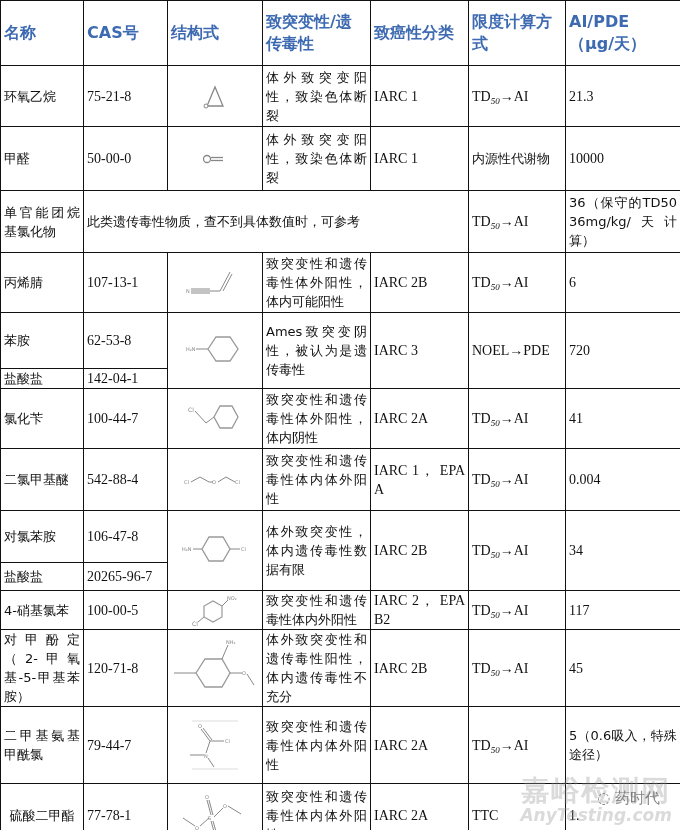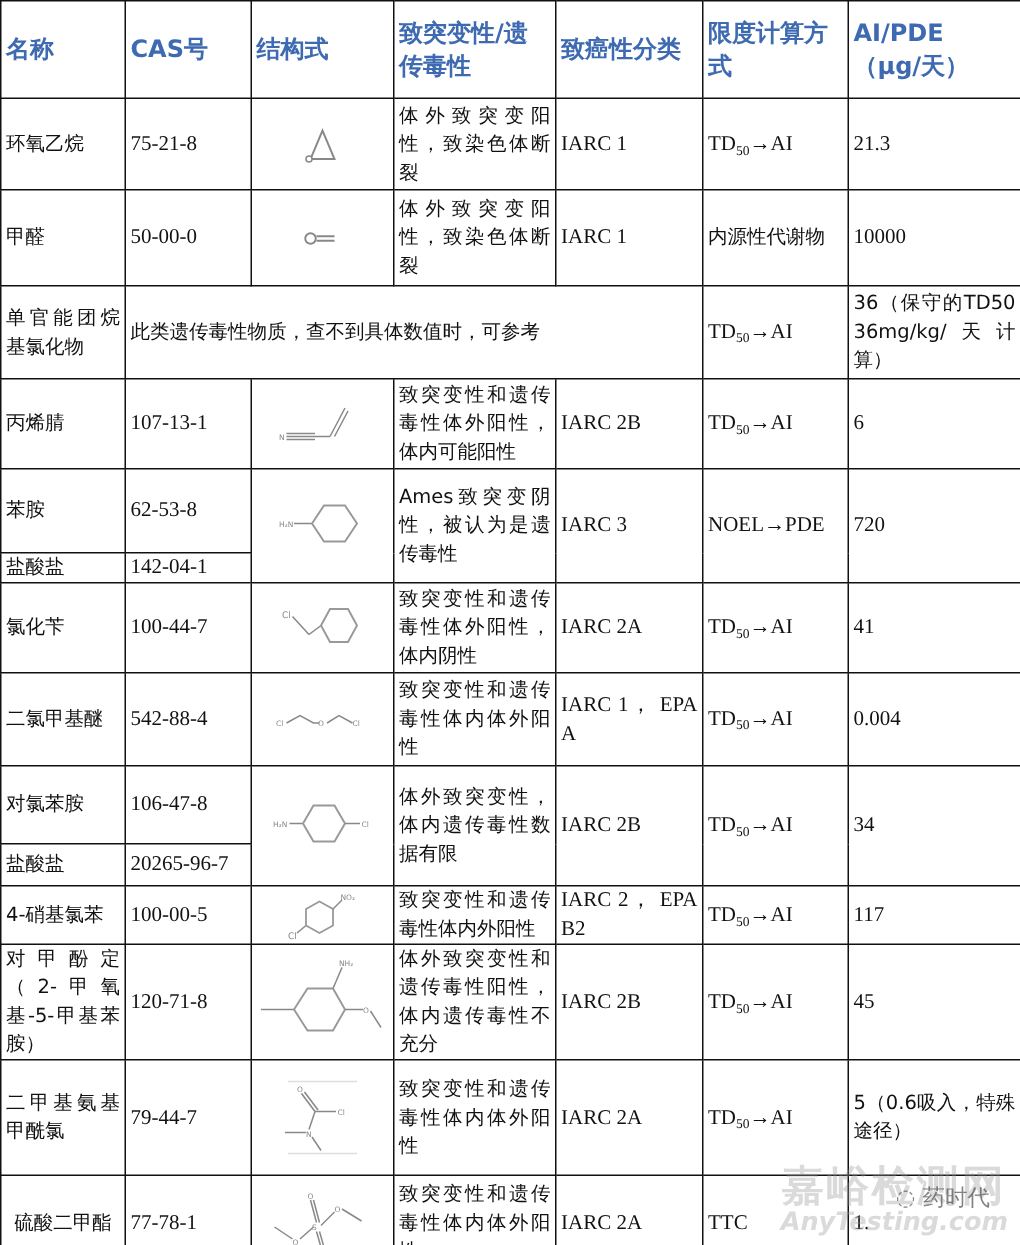--- a/index.html
+++ b/index.html
@@ -7,21 +7,21 @@
          font-family: "Liberation Serif", "DejaVu Serif", serif; color: #111; }
   table { border-collapse: collapse; table-layout: fixed; width: 680px; position: absolute; left: 0; top: 0; }
   td, th { border: 1px solid #111; padding: 0 3px; vertical-align: middle; font-size: 14px;
            line-height: 19px; text-align: left; font-weight: normal; overflow: hidden; }
   th { color: #3d6ab1; font-weight: bold; font-size: 16px; line-height: 22px;
        font-family: "DejaVu Sans", "Liberation Sans", sans-serif; }
   .zh { font-family: "DejaVu Sans", "Liberation Sans", sans-serif; font-size: 13px; }
   .just { text-align: justify; text-align-last: left; margin-top: 21px; }
   .struct { text-align: center; padding: 0; }
   .struct svg { display: block; margin: 0 auto; }
-  sub { font-size: 9px; vertical-align: -3px; line-height: 0; }
+  sub { font-size: 9px; vertical-align: -3px; line-height: 0; font-style: italic; }
   .watermark { position: absolute; right: 8px; bottom: 6px; pointer-events: none; text-align: center; margin-top: 20px; }
   .wm-cn { font-family: "DejaVu Sans", sans-serif; font-size: 28px; color: rgba(150,150,150,0.35); font-weight: bold; letter-spacing: 2px; line-height: 30px; }
   .wm-en { font-family: "DejaVu Sans", sans-serif; font-size: 17px; font-style: italic; font-weight: bold; color: rgba(150,150,150,0.35); line-height: 18px; }
   .wm-badge { position: absolute; right: 20px; bottom: 22px; font-family: "DejaVu Sans", sans-serif; font-size: 15px; color: rgba(90,90,90,0.75); margin-left: 25px; }
 </style>
 </head>
 <body>
 
 <table>
   <colgroup>

